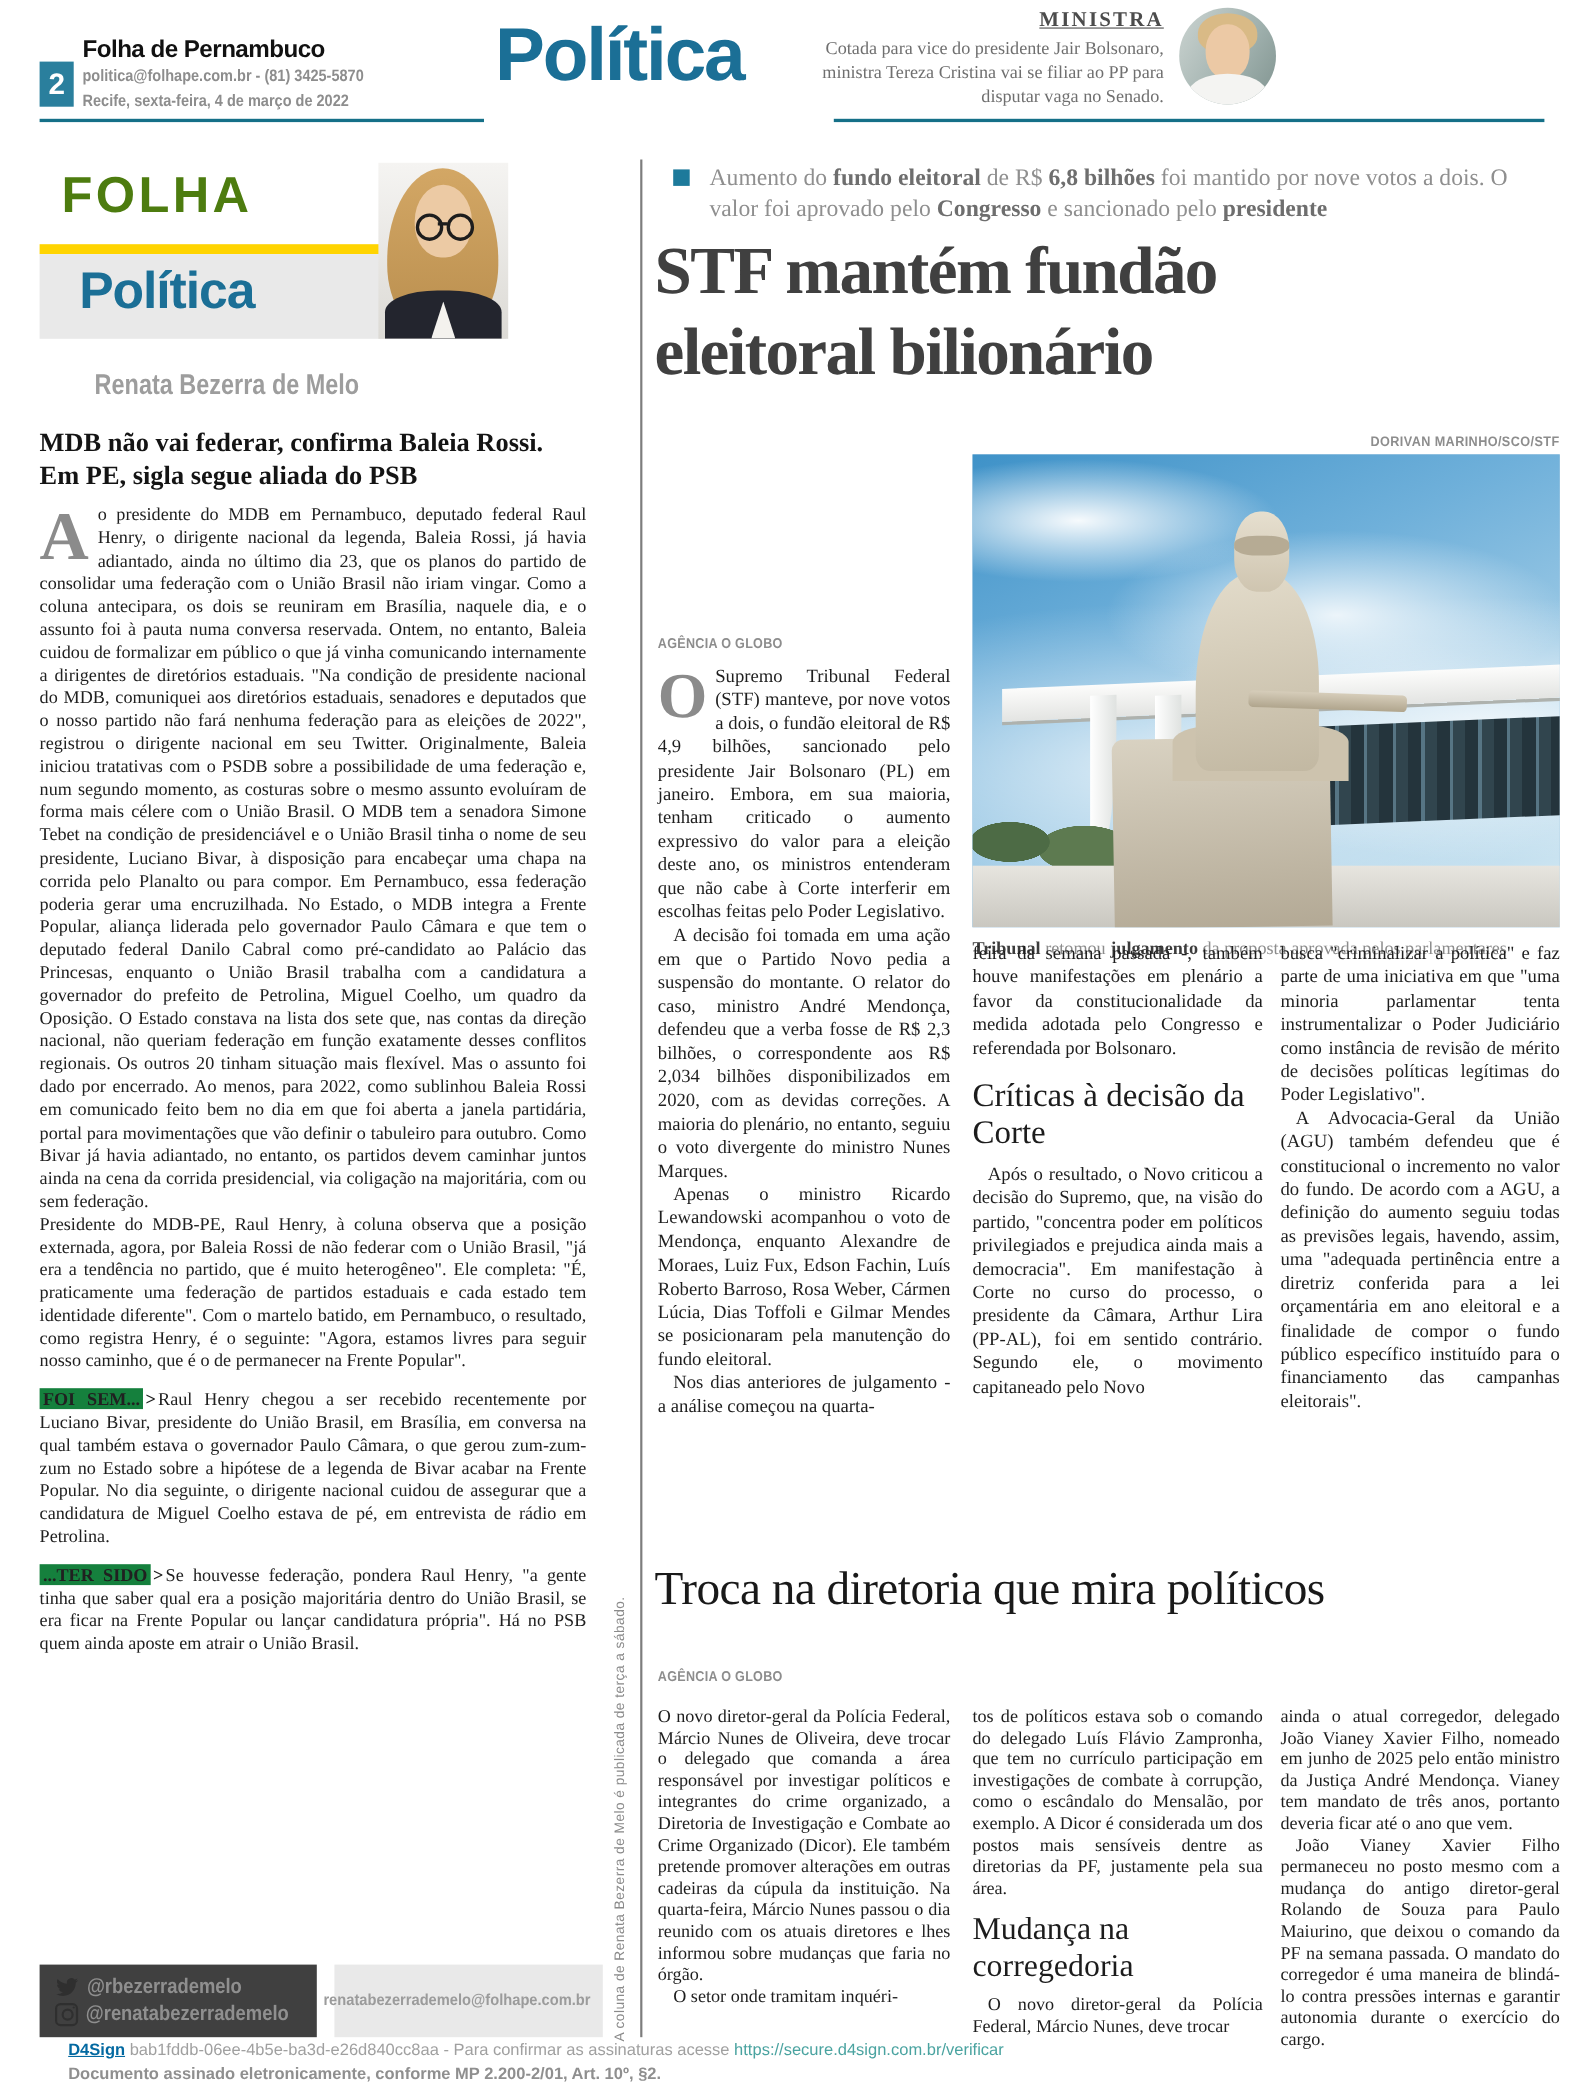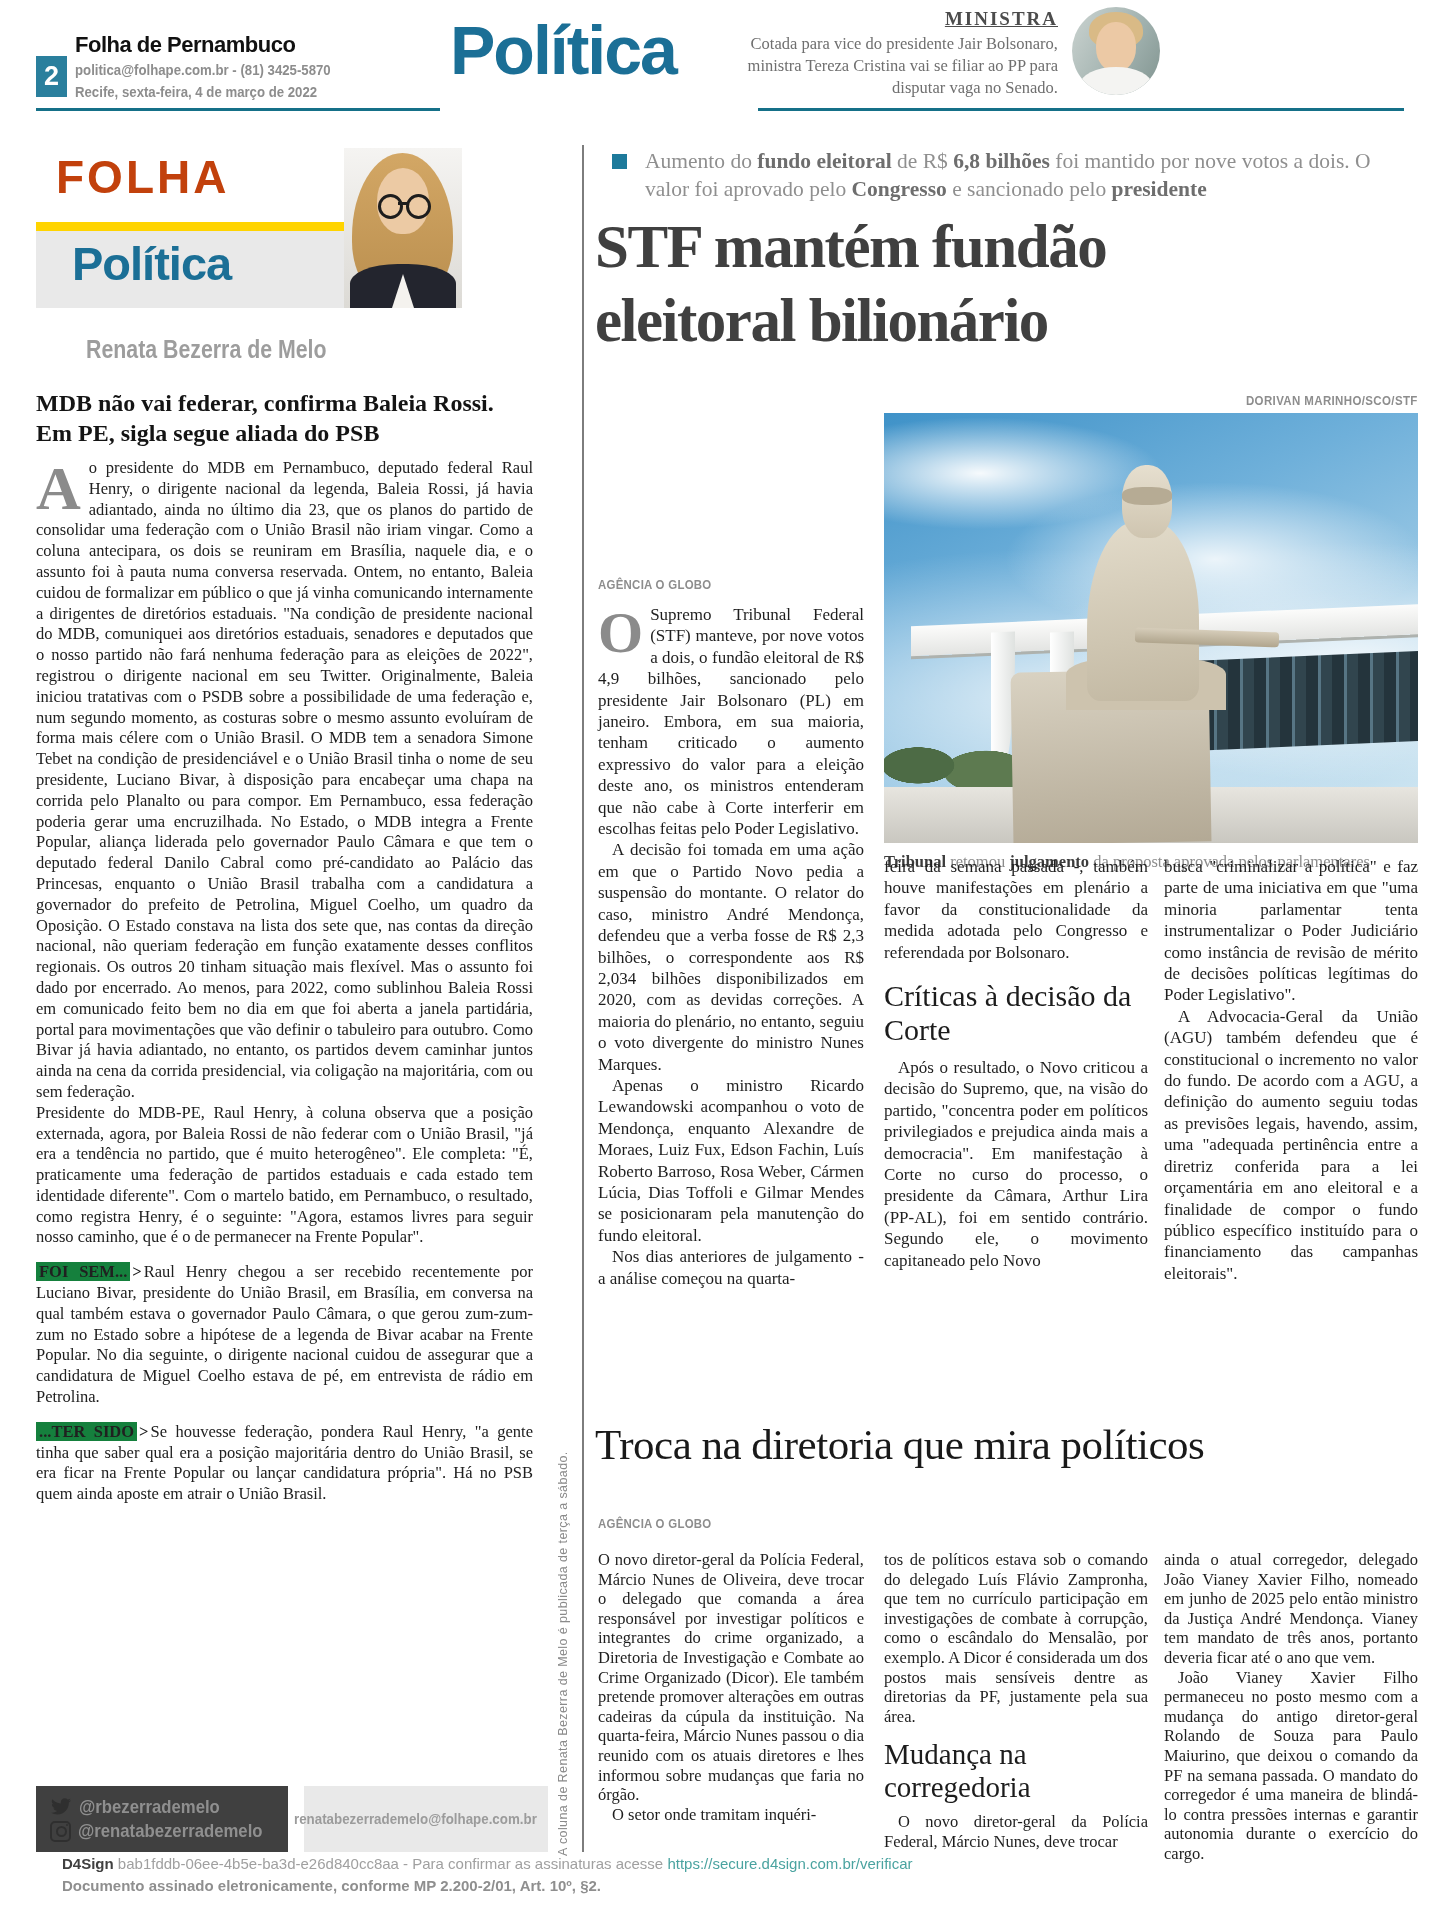--- a/index.html
+++ b/index.html
@@ -23,21 +23,21 @@
   .min-title{left:700px;top:8px;width:358px;text-align:right;font:700 19px "Liberation Serif",serif;
              color:#4c4c4c;letter-spacing:2px;text-decoration:underline;}
   .min-text{left:700px;top:33px;width:358px;text-align:right;font:400 16.5px/22px "Liberation Serif",serif;color:#6f6f6f;}
   .min-photo{left:1072px;top:7px;width:88px;height:88px;border-radius:50%;overflow:hidden;
              background:linear-gradient(120deg,#ccd4d1,#9fb0ad 60%,#80938f);}
   .mp-hair{position:absolute;left:17px;top:5px;width:54px;height:36px;background:#d9ba86;border-radius:50% 50% 40% 40%;}
   .mp-face{position:absolute;left:24px;top:15px;width:40px;height:50px;background:#ecc9a5;border-radius:48%;}
   .mp-coat{position:absolute;left:8px;bottom:-8px;width:72px;height:36px;background:#f4f4f2;border-radius:50% 50% 0 0;}
 
   
-  .folha-top{left:56px;top:150px;font:800 46px "Liberation Sans",sans-serif;color:#c2410c;letter-spacing:3px;}
+  .folha-top{left:56px;top:150px;font:800 46px "Liberation Sans",sans-serif;color:#4d7c0f;letter-spacing:3px;}
   .yellowbar{left:36px;top:222px;width:424px;height:9px;background:#ffd400;}
   .graybox{left:36px;top:231px;width:424px;height:77px;background:#e9e9e9;}
   .folha-sub{left:72px;top:236px;font:800 47px "Liberation Sans",sans-serif;color:#1b6f96;letter-spacing:-1px;}
   .col-photo{left:344px;top:148px;width:118px;height:160px;overflow:hidden;z-index:3;
              background:linear-gradient(#f5f4f2,#dcdad5);}
   .cp-hair{position:absolute;left:8px;top:5px;width:101px;height:152px;background:linear-gradient(#d3a765,#b98e4e);
            border-radius:50% 50% 45% 45% / 55% 55% 42% 42%;}
   .cp-face{position:absolute;left:33px;top:20px;width:52px;height:66px;background:#eccaa4;border-radius:50% 50% 46% 46%;}
   .cp-glass1,.cp-glass2{position:absolute;top:46px;width:19px;height:19px;border:3px solid #1d1d1d;border-radius:50%;}
   .cp-glass1{left:34px;} .cp-glass2{left:62px;}
@@ -124,21 +124,21 @@
   .headline2{left:595px;top:1420px;width:860px;font:400 43px/50px "Liberation Serif",serif;color:#191919;letter-spacing:-.5px;}
   .smallbody{font-size:16.5px;line-height:19.6px;}
   .a2c1{left:598px;top:1550px;width:266px;}
   .a2c2{left:884px;top:1550px;width:264px;}
   .a2c3{left:1164px;top:1550px;width:254px;}
   .artsub2{margin:12px 0 8px 0 !important;font:400 29px/33px "Liberation Serif",serif;color:#1c1c1c;
           text-indent:0 !important;text-align:left;}
 
   
   .sig1{left:62px;top:1855px;font:400 15px "Liberation Sans",sans-serif;color:#a0a0a0;white-space:nowrap;}
-  .sig1 .f-b{font-weight:700;color:#404040;}
+  .sig1 .f-b{font-weight:700;color:#0369a1;text-decoration:underline;}
   .sig1 .f-url{color:#4aa3a0;}
   .sig2{left:62px;top:1877px;font:700 15px "Liberation Sans",sans-serif;color:#8f8f8f;white-space:nowrap;}
 </style>
 </head>
 <body>
 
 <div id="page">
 
   <div class="abs pagenum">2</div>
   <div class="abs brand">Folha de Pernambuco</div>

